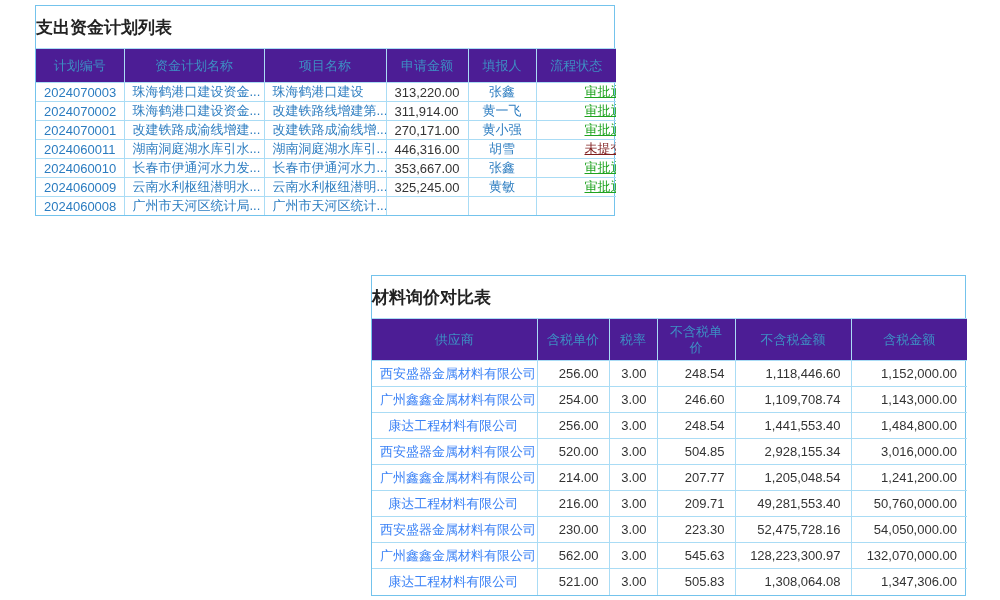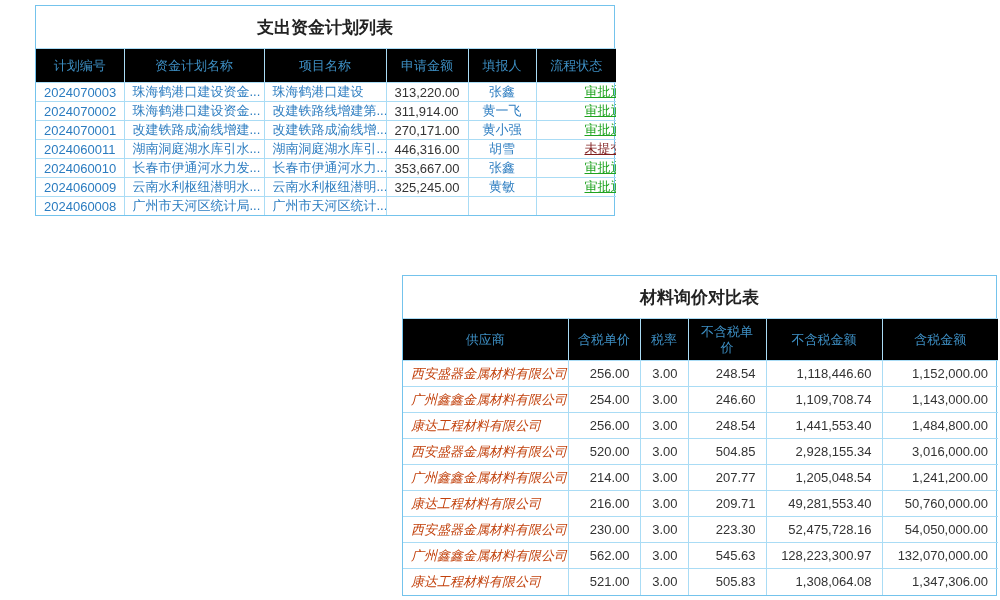--- a/index.html
+++ b/index.html
@@ -9,21 +9,20 @@
     font-family:"Liberation Sans", sans-serif;
     position:relative;
     overflow:hidden;
   }
   .panel {
     position:absolute;
     background:#ffffff;
     border:1px solid #74c3ec;
   }
   .panel .title {
-    text-align:center;
     font-weight:bold;
     font-size:17px;
     color:#222222;
     padding:10px 0 9px 0;
     background:#ffffff;
   }
   .panel table {
     border-collapse:collapse;
     table-layout:fixed;
     width:100%;
@@ -32,42 +31,42 @@
     border:1px solid #aadcf5;
     font-size:13px;
     padding:0 8px;
     overflow:hidden;
     white-space:nowrap;
   }
   .panel th:first-child, .panel td:first-child { border-left:0; }
   .panel th:last-child,  .panel td:last-child  { border-right:0; }
   .panel tbody tr:last-child td { border-bottom:0;margin-left:28px; }
   .panel thead th {
-    background:#000000;
+    background:#4c1d95;
     color:#3d8fc4;
     font-weight:normal;
     text-align:center;
   }
 
   
   .t1 thead th { height:34px; }
   .t1 tbody td { height:16px; }
   .t1 tbody td:nth-child(1) { text-align:center; color:#2b7cc0; }
   .t1 tbody td:nth-child(2),
   .t1 tbody td:nth-child(3) { text-align:left;  color:#2b7cc0; }
   .t1 tbody td:nth-child(4) { text-align:left; color:#333333; padding-right:12px; }
   .t1 tbody td:nth-child(5) { text-align:center; color:#2b7cc0; }
   .t1 tbody td:nth-child(6) { text-align:center;padding-left:48px; }
   .t1 tbody td.approved     { color:#1fa31f; text-decoration:underline; }
   .t1 tbody td.unsubmitted  { color:#7f1d1d; text-decoration:underline; }
 
   
   .t2 thead th { height:42px; white-space:normal; line-height:16px; }
   .t2 tbody td { height:26px; }
-  .t2 tbody td:nth-child(1) { text-align:left; color:#c2410c; padding-right:10px;font-style:italic; }
+  .t2 tbody td:nth-child(1) { text-align:center; color:#3b82f6; padding-right:10px; }
   .t2 tbody td:nth-child(n+2) { text-align:right; color:#333333; padding-right:10px; }
 </style>
 </head>
 <body>
 
 <div class="panel t1" style="left:35px; top:5px; width:580px;">
   <div class="title">支出资金计划列表</div>
   <table>
     <colgroup>
       <col style="width:88px">
@@ -148,21 +147,21 @@
           <td>广州市天河区统计局...</td>
           <td>广州市天河区统计...</td>
           <td></td>
           <td></td>
           <td></td>
         </tr>
       </tbody>
   </table>
 </div>
 
-<div class="panel t2" style="left:402px; top:275px; width:595px;">
+<div class="panel t2" style="left:371px; top:275px; width:595px;">
   <div class="title">材料询价对比表</div>
   <table>
     <colgroup>
       <col style="width:165px">
         <col style="width:72px">
         <col style="width:48px">
       <col style="width:78px">
         <col style="width:116px">
         <col style="width:116px">
     </colgroup>

